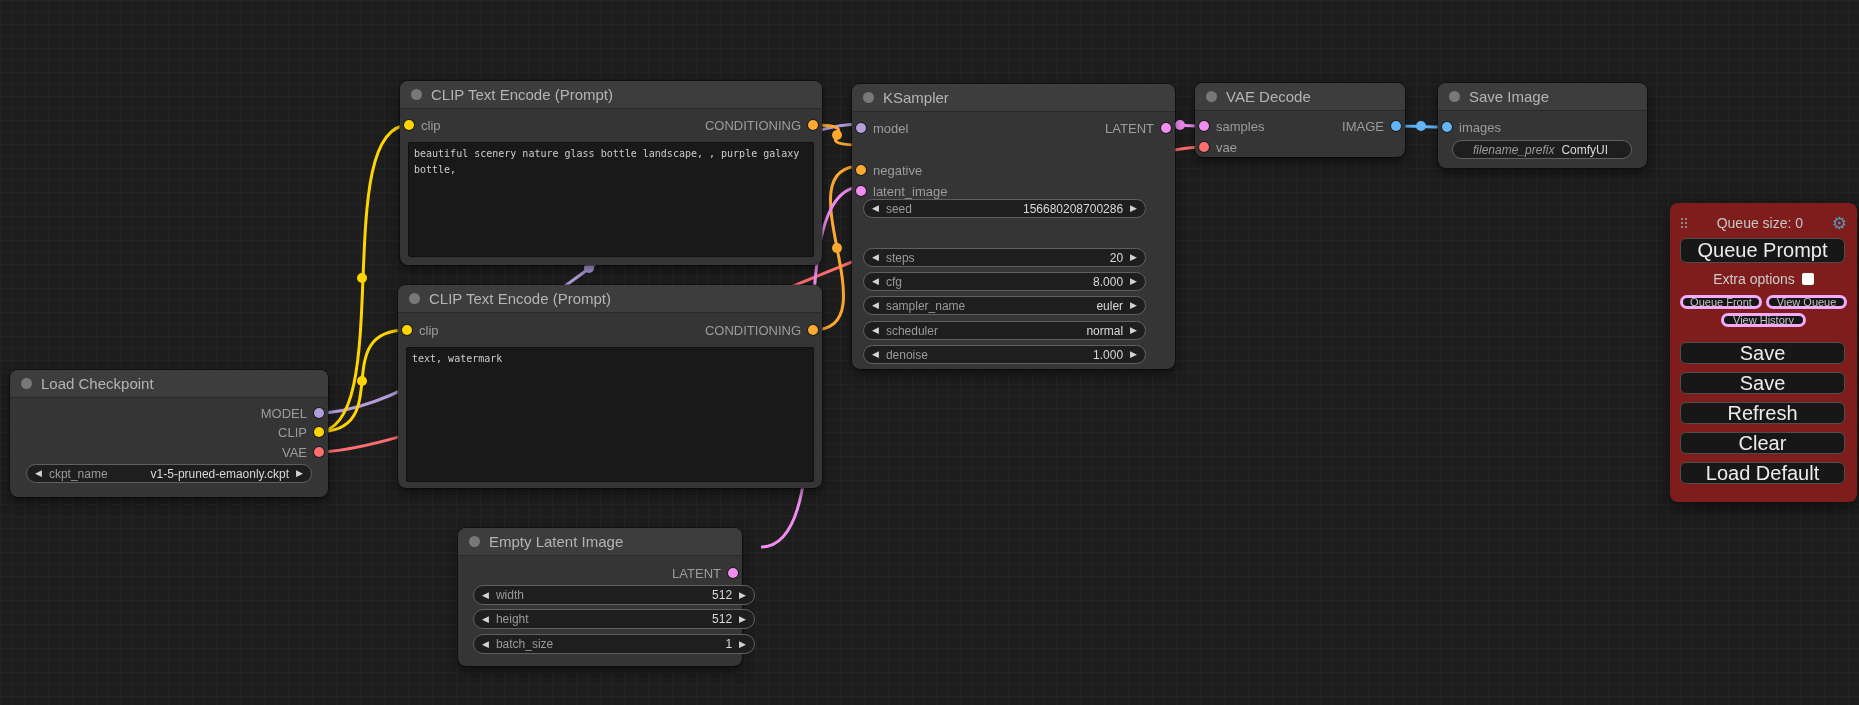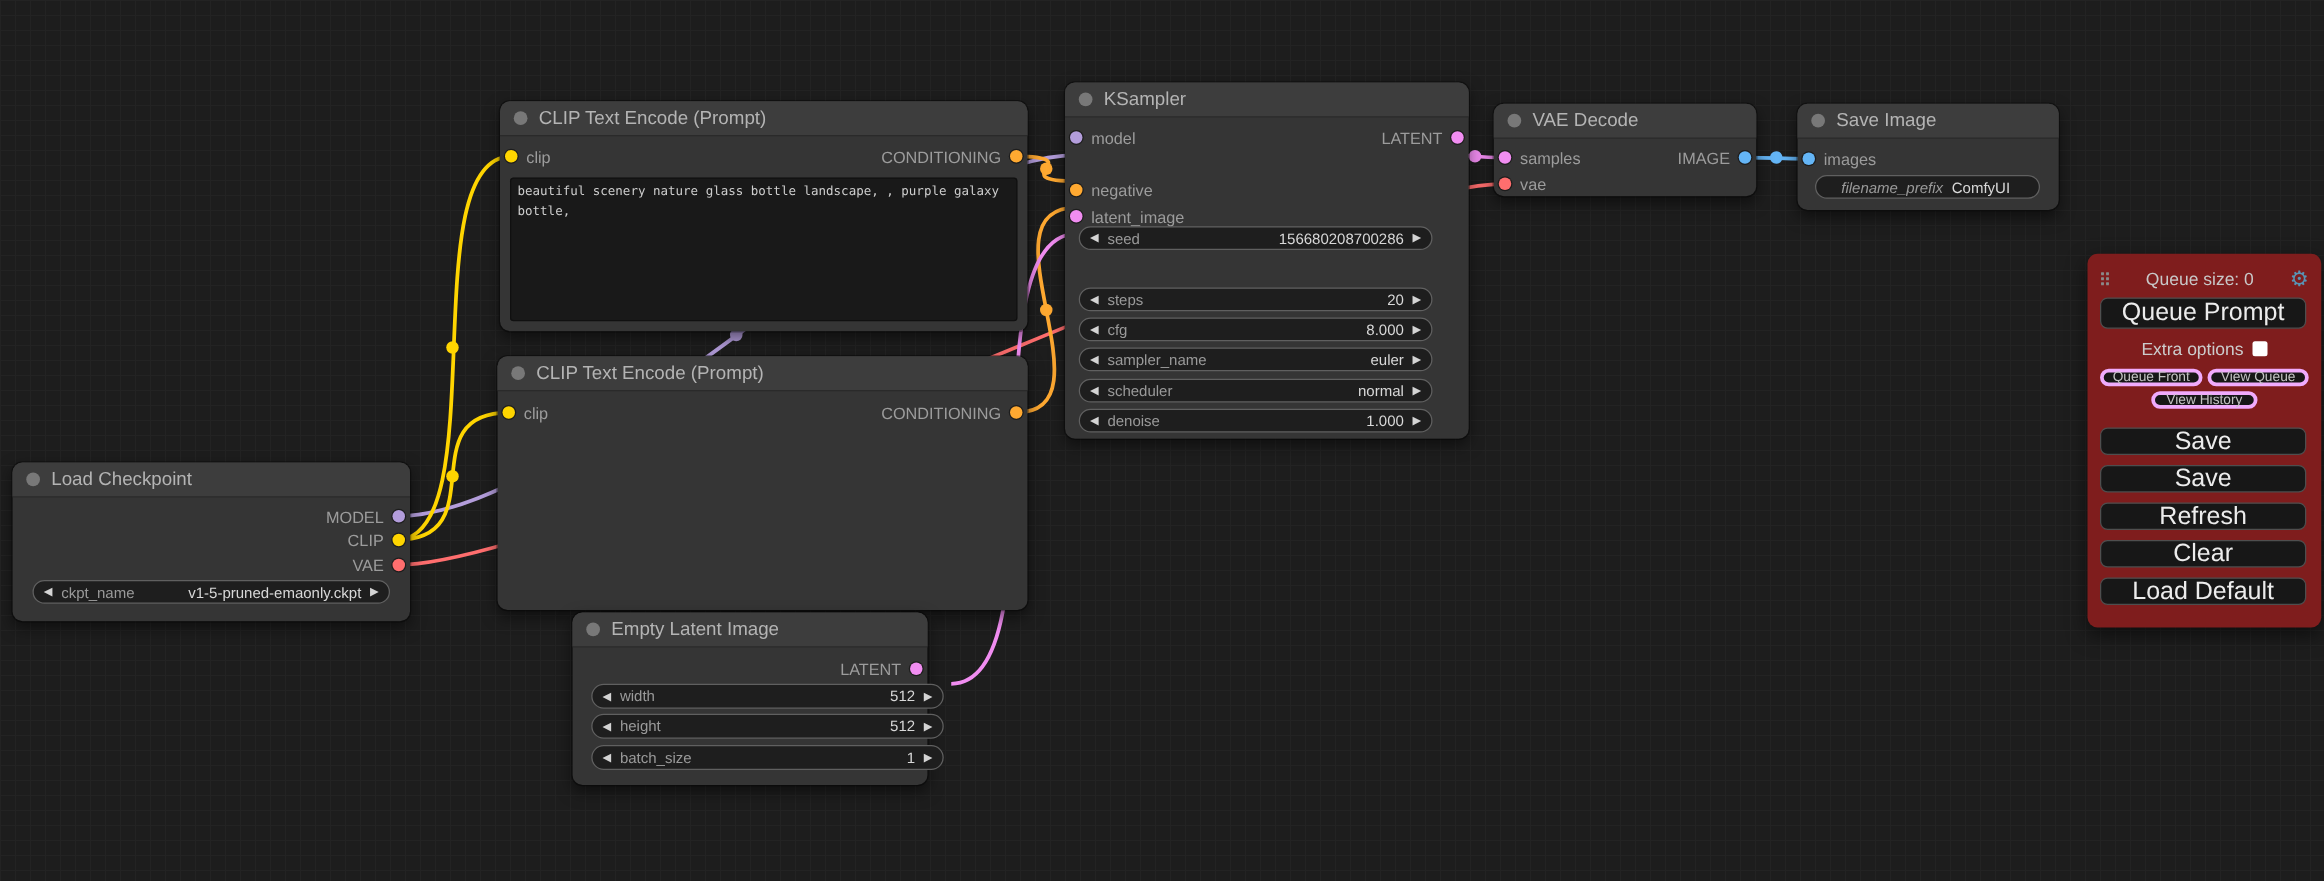--- a/index.html
+++ b/index.html
@@ -139,23 +139,24 @@
   <div class="srow" style="top:35px">
     <div class="sin">
         <span class="sdot" style="background: rgb(255, 213, 0);"></span>
         <span class="slabel">clip</span>
       </div>
     <div class="sout">
         <span class="slabel">CONDITIONING</span>
         <span class="sdot" style="background: rgb(255, 169, 49);"></span>
       </div>
   </div>
-</div>
-
-<div class="node" style="left:852px;top:66px;width:323px;height:285px">
+  <div class="ta" style="left:8px;top:62px;width:408px;height:135px">text, watermark</div>
+</div>
+
+<div class="node" style="left:852px;top:84px;width:323px;height:285px">
   <div class="ntitle">
     <span class="tdot" style="background: rgb(120, 120, 120);"></span>
     <span class="ttext">KSampler</span>
   </div>
   <div class="srow" style="top:34px">
     <div class="sin">
         <span class="sdot" style="background: rgb(179, 157, 219);"></span>
         <span class="slabel">model</span>
       </div>
     <div class="sout">
@@ -206,21 +207,21 @@
     <span class="warrow">▶</span>
   </div>
   <div class="widget" style="left:11px;top:261px;width:283px">
     <span class="warrow">◀</span>
     <span class="wlabel">denoise</span>
     <span class="wvalue">1.000</span>
     <span class="warrow">▶</span>
   </div>
 </div>
 
-<div class="node" style="left:458px;top:490px;width:284px;height:138px">
+<div class="node" style="left:458px;top:528px;width:284px;height:138px">
   <div class="ntitle">
     <span class="tdot" style="background: rgb(120, 120, 120);"></span>
     <span class="ttext">Empty Latent Image</span>
   </div>
   <div class="srow" style="top:35px">
     <div class="sout">
         <span class="slabel">LATENT</span>
         <span class="sdot" style="background: rgb(241, 141, 241);"></span>
       </div>
   </div>

